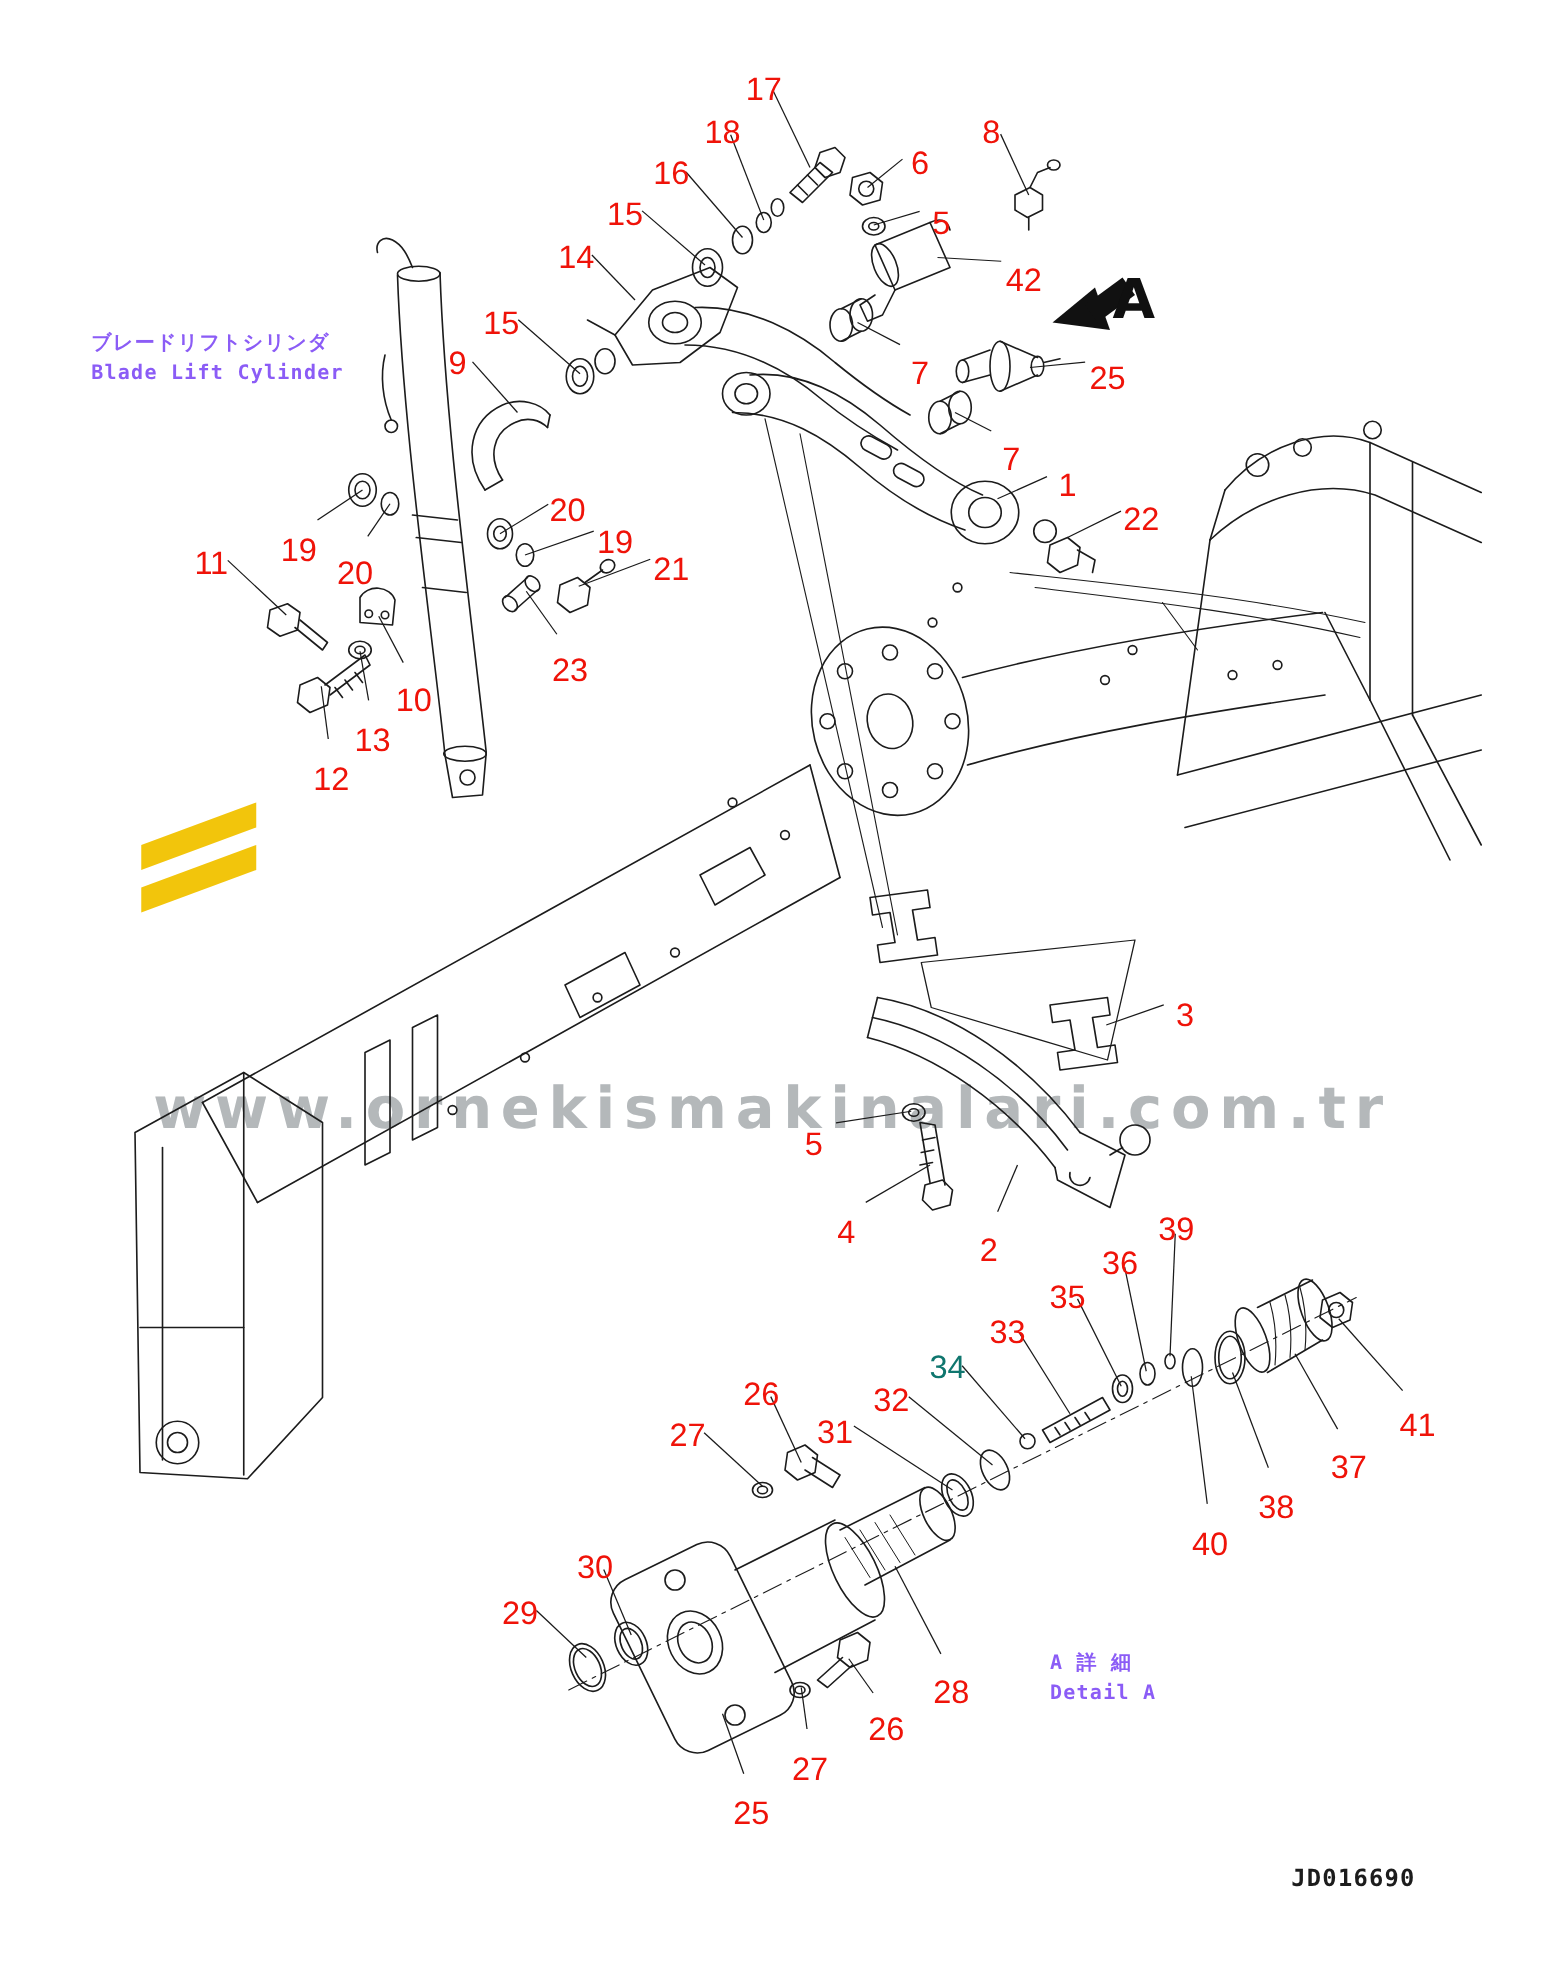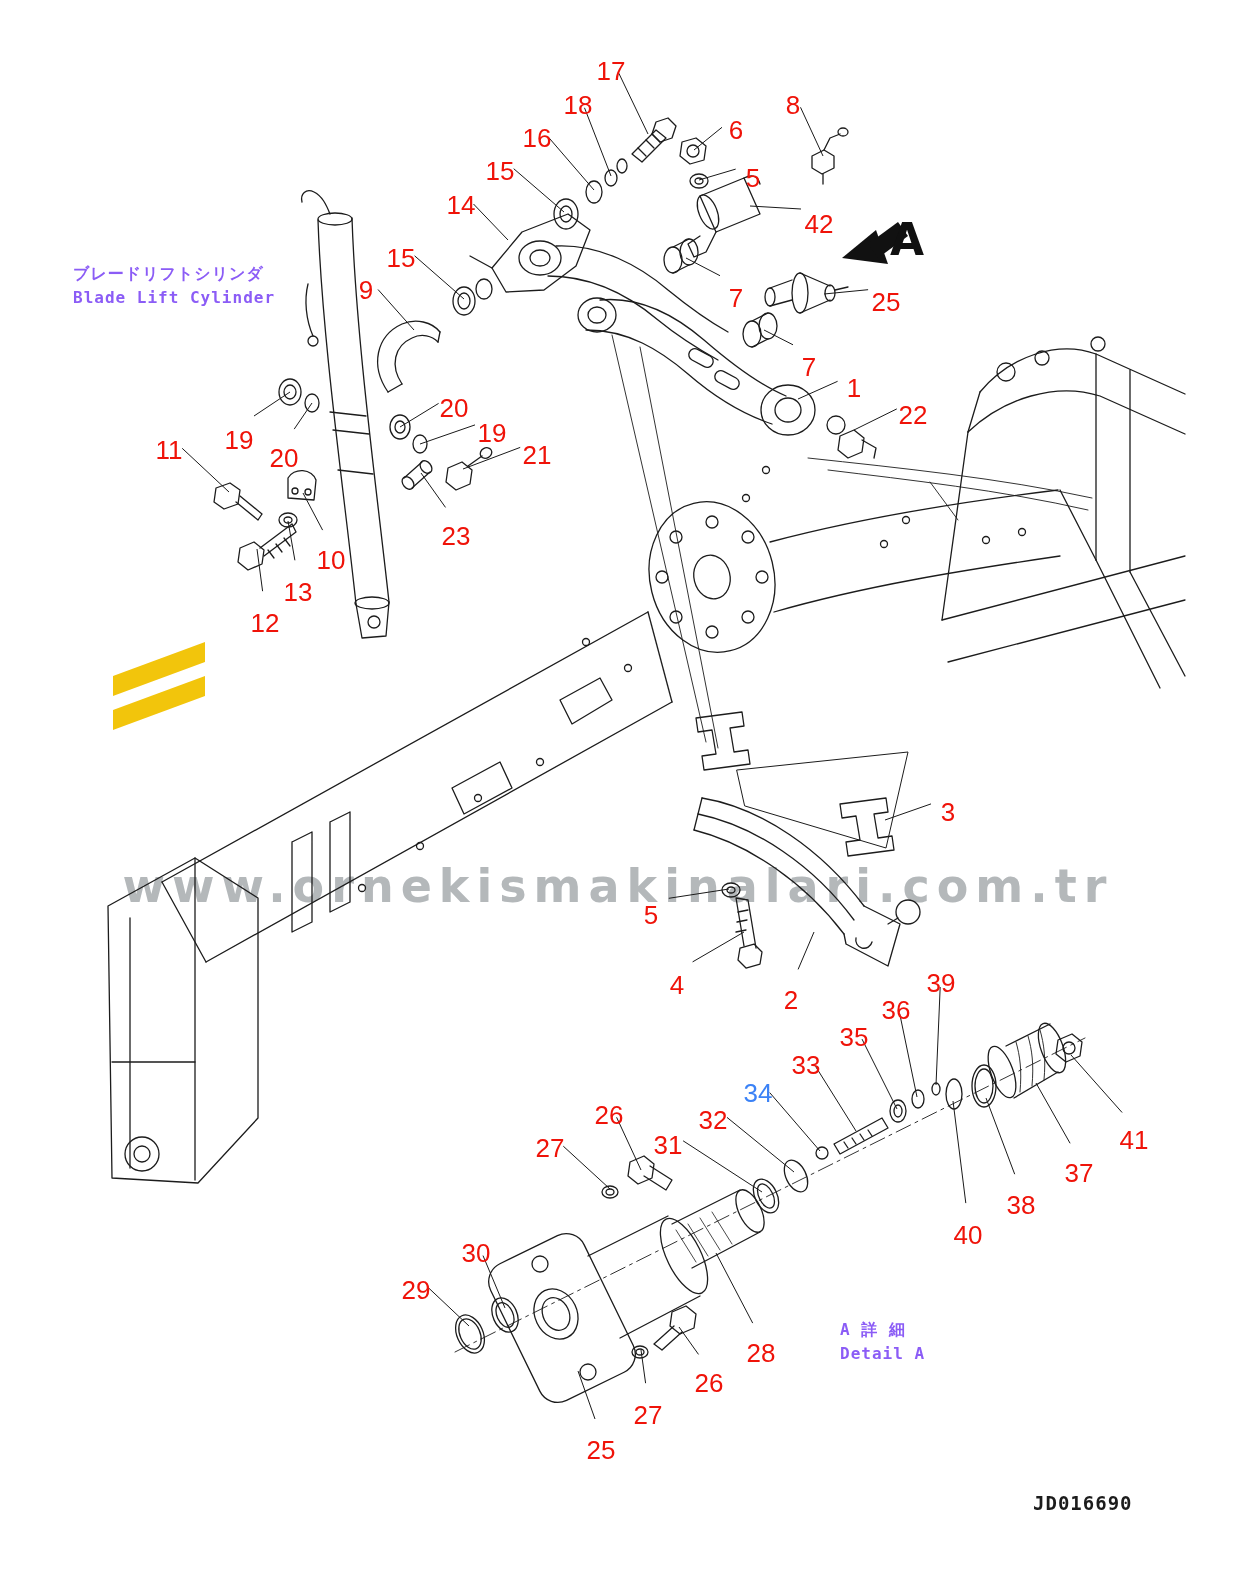--- a/index.html
+++ b/index.html
@@ -415,21 +415,21 @@
       <span class="callout" style="left: 298px; top: 578px; color: rgb(239, 19, 9);">13</span>
       <span class="callout" style="left: 265px; top: 609px; color: rgb(239, 19, 9);">12</span>
       <span class="callout" style="left: 948px; top: 798px; color: rgb(239, 19, 9);">3</span>
       <span class="callout" style="left: 651px; top: 901px; color: rgb(239, 19, 9);">5</span>
       <span class="callout" style="left: 677px; top: 971px; color: rgb(239, 19, 9);">4</span>
       <span class="callout" style="left: 791px; top: 986px; color: rgb(239, 19, 9);">2</span>
       <span class="callout" style="left: 941px; top: 969px; color: rgb(239, 19, 9);">39</span>
       <span class="callout" style="left: 896px; top: 996px; color: rgb(239, 19, 9);">36</span>
       <span class="callout" style="left: 854px; top: 1023px; color: rgb(239, 19, 9);">35</span>
       <span class="callout" style="left: 806px; top: 1051px; color: rgb(239, 19, 9);">33</span>
-      <span class="callout" style="left: 758px; top: 1079px; color: #3b82f6;">34</span>
+      <span class="callout" style="left: 758px; top: 1079px; color: #0f766e;">34</span>
       <span class="callout" style="left: 609px; top: 1101px; color: rgb(239, 19, 9);">26</span>
       <span class="callout" style="left: 713px; top: 1106px; color: rgb(239, 19, 9);">32</span>
       <span class="callout" style="left: 550px; top: 1134px; color: rgb(239, 19, 9);">27</span>
       <span class="callout" style="left: 668px; top: 1131px; color: rgb(239, 19, 9);">31</span>
       <span class="callout" style="left: 1134px; top: 1126px; color: rgb(239, 19, 9);">41</span>
       <span class="callout" style="left: 1079px; top: 1159px; color: rgb(239, 19, 9);">37</span>
       <span class="callout" style="left: 1021px; top: 1191px; color: rgb(239, 19, 9);">38</span>
       <span class="callout" style="left: 968px; top: 1221px; color: rgb(239, 19, 9);">40</span>
       <span class="callout" style="left: 476px; top: 1239px; color: rgb(239, 19, 9);">30</span>
       <span class="callout" style="left: 416px; top: 1276px; color: rgb(239, 19, 9);">29</span>

